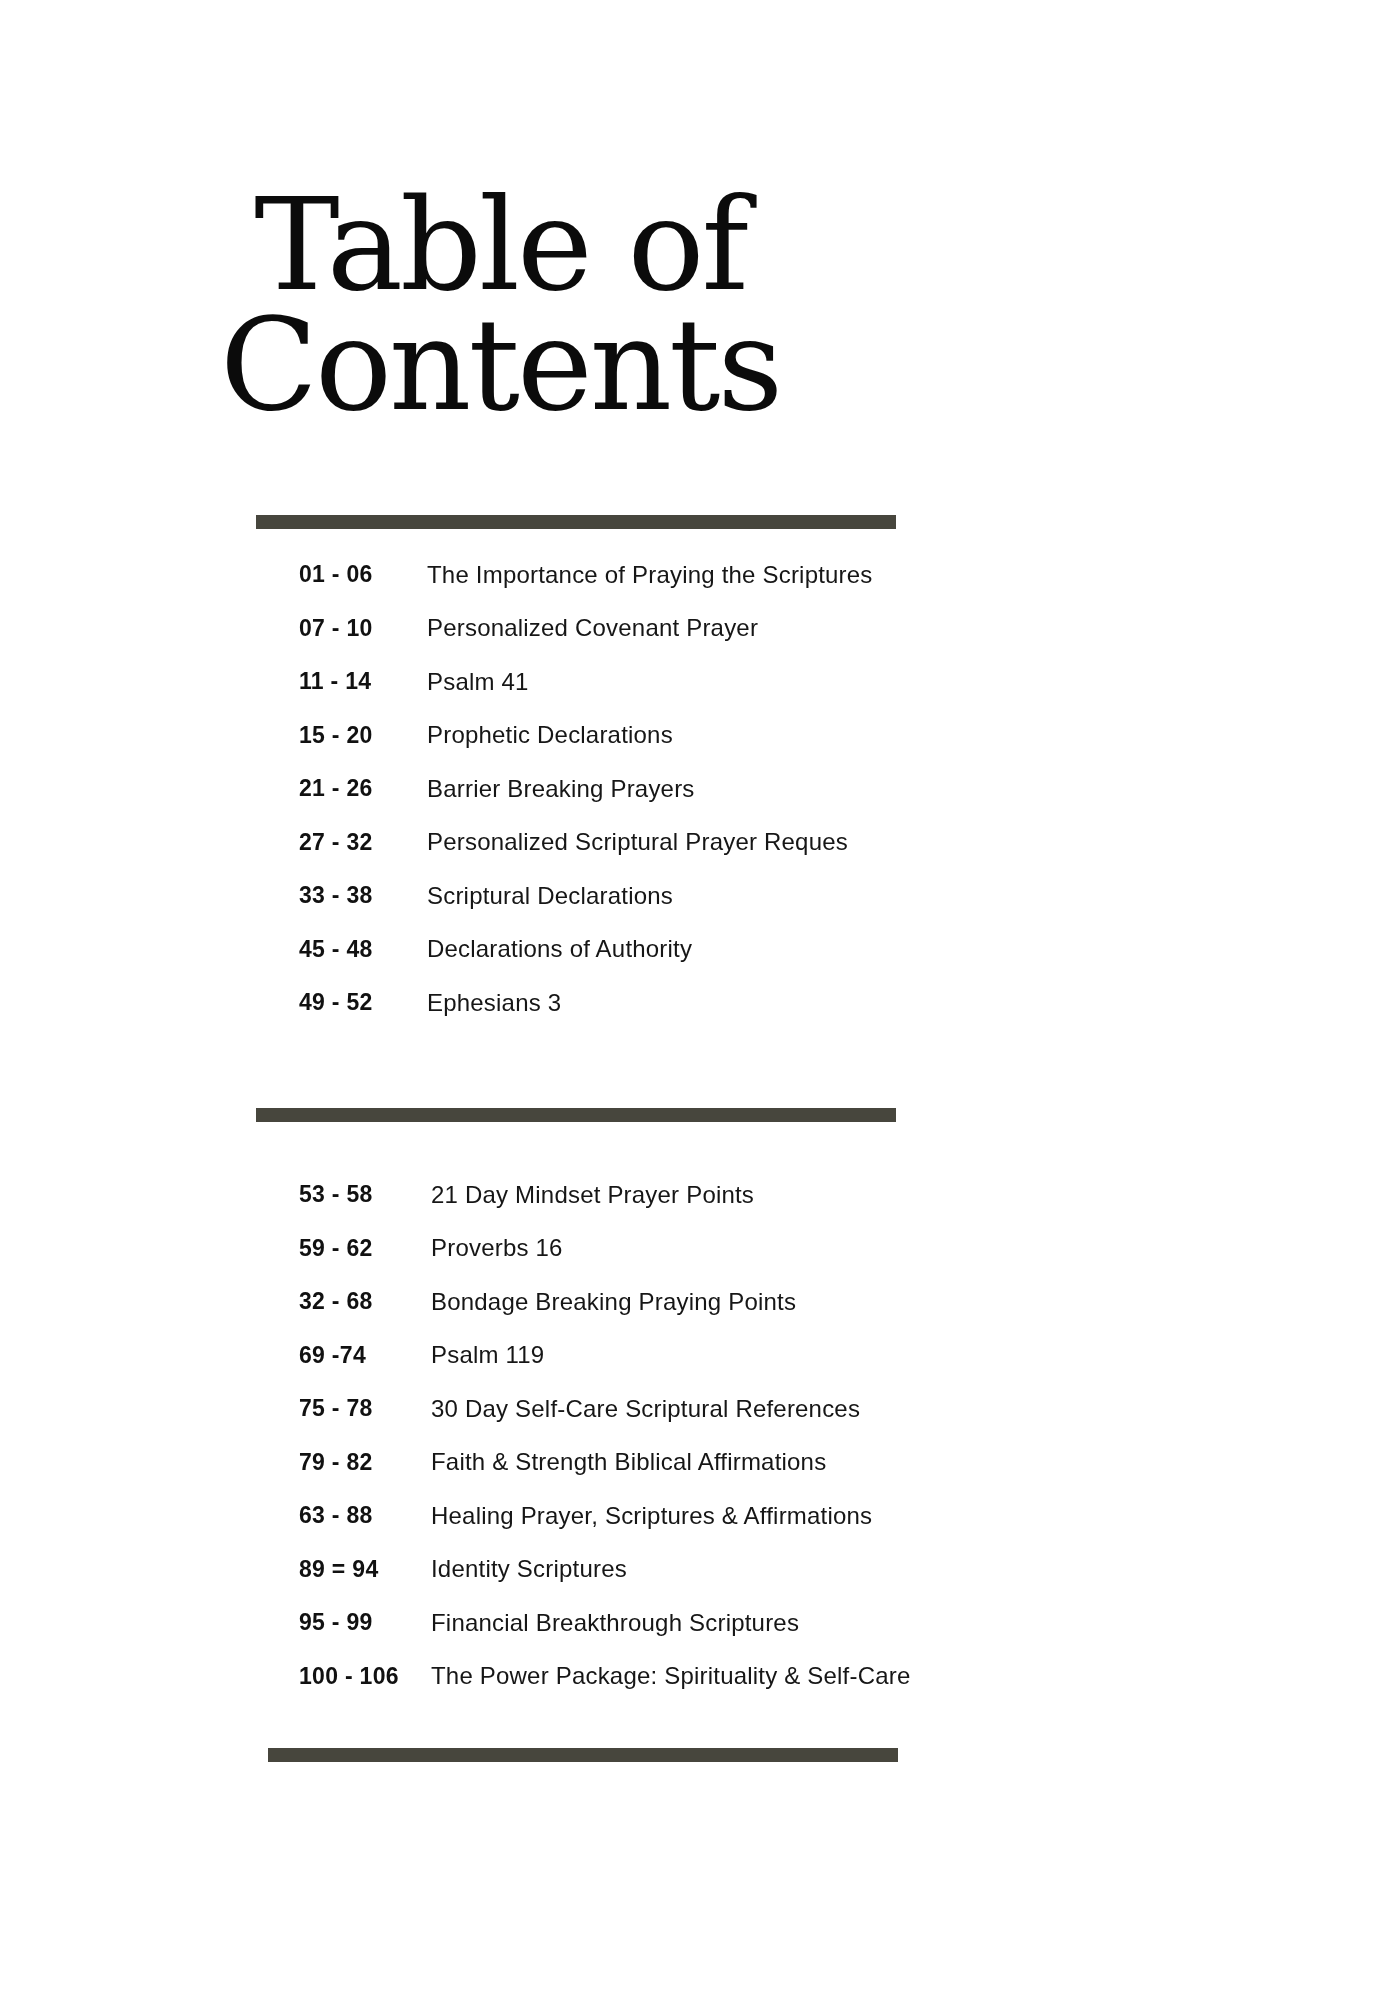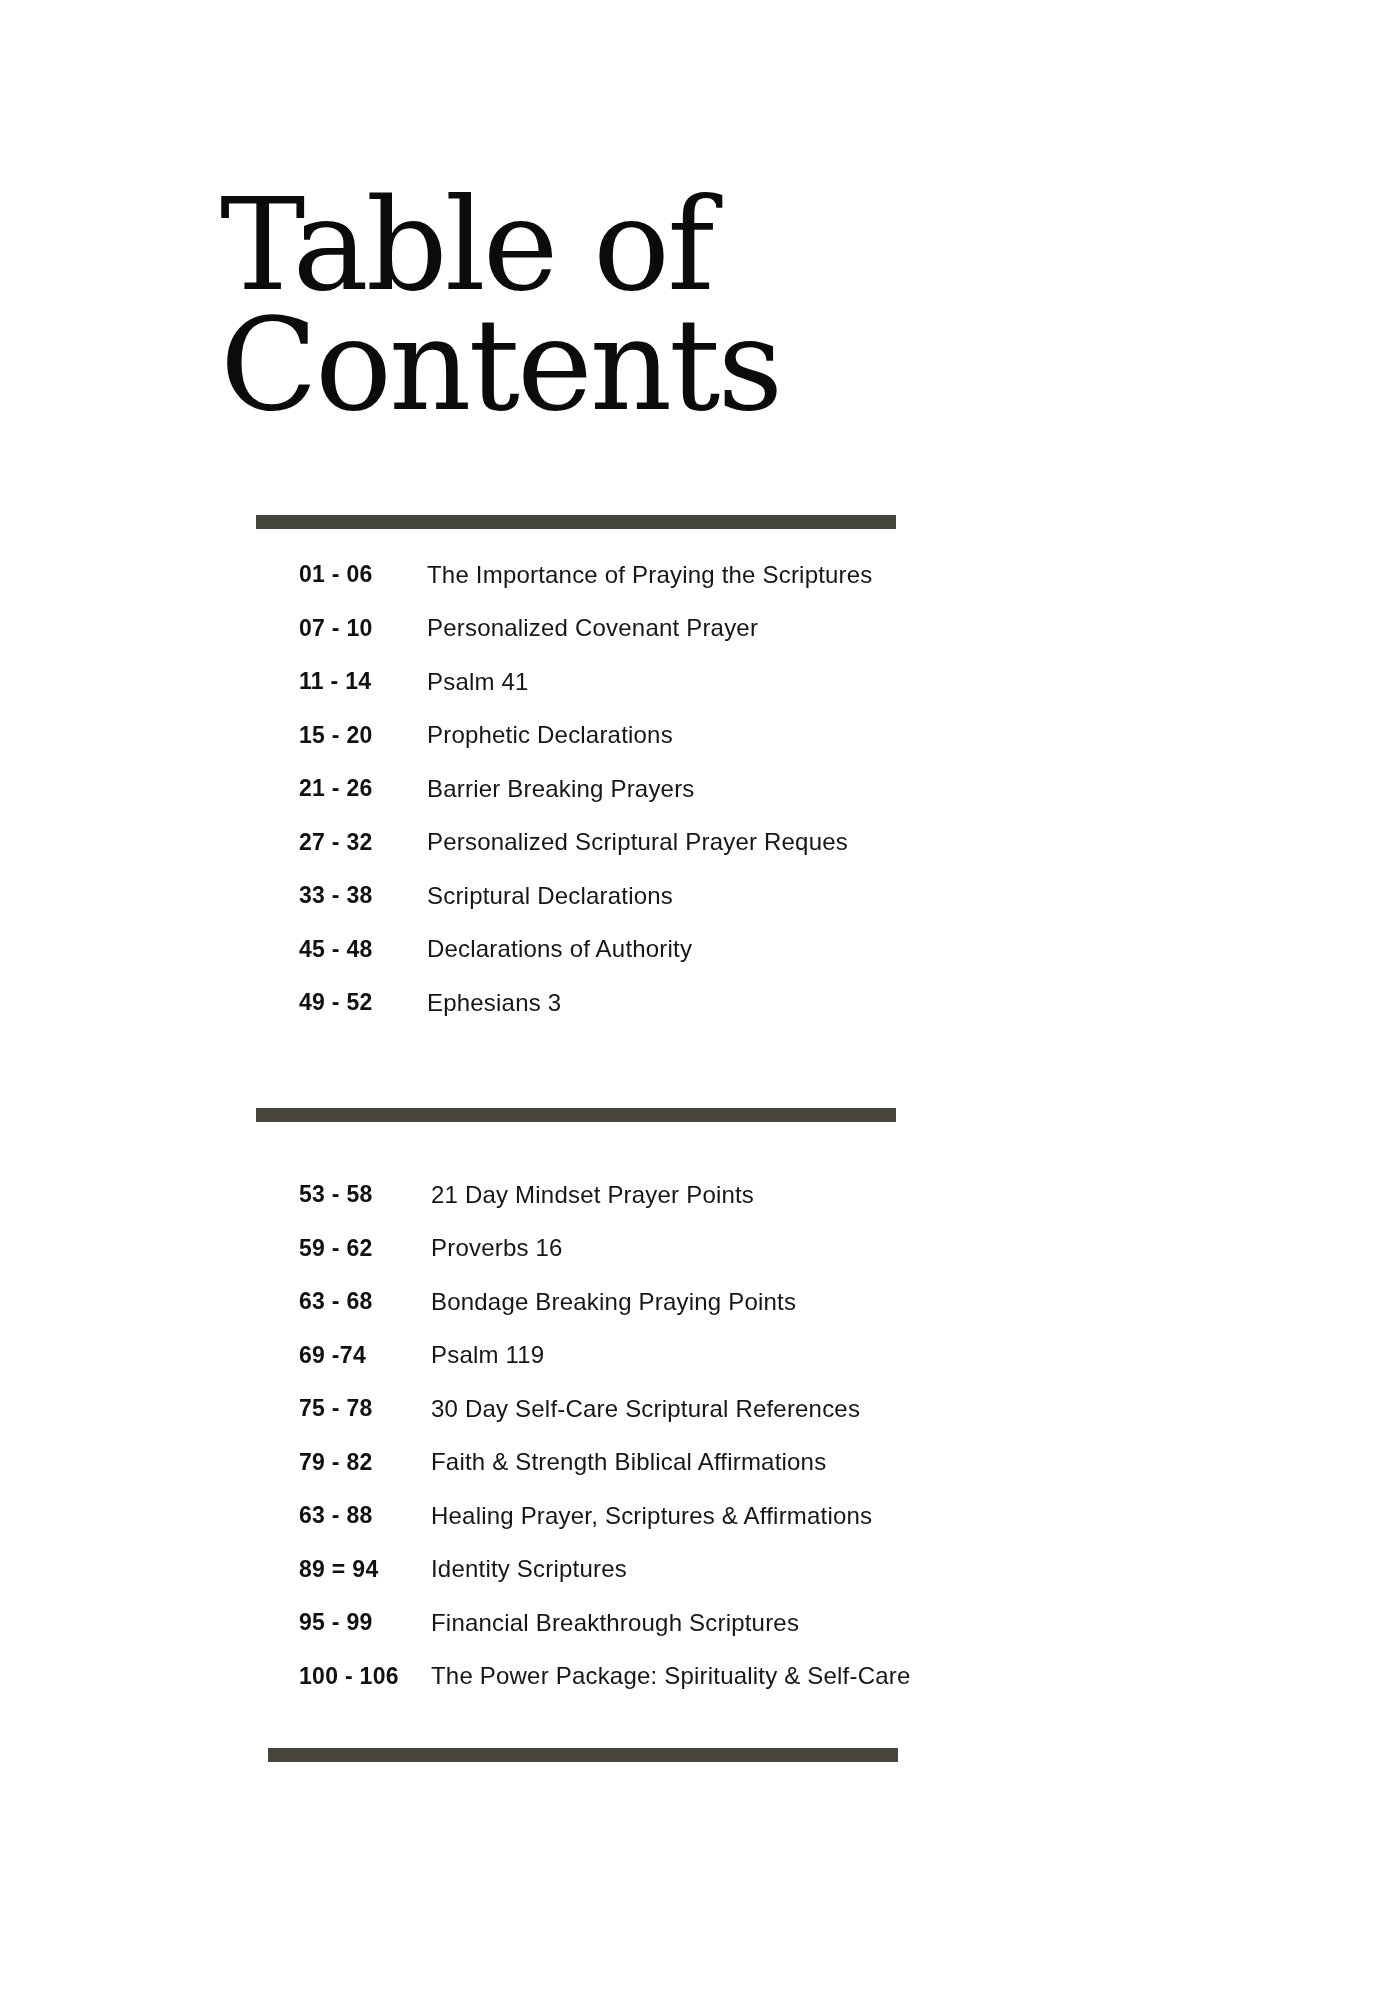--- a/index.html
+++ b/index.html
@@ -19,20 +19,21 @@
   .title {
     position: absolute;
     left: 220px;
     top: 185px;
     font-family: "DejaVu Serif", serif;
     font-weight: 400;
     font-size: 128px;
     line-height: 120px;
     letter-spacing: -3px;
     color: #0b0b0b;
+    text-align: center;
   }
   .rule {
     position: absolute;
     left: 256px;
     width: 640px;
     height: 14px;
     background: #47463d;
   }
   .rule-1 { top: 515px; }
   .rule-2 { top: 1108px; }
@@ -125,21 +126,21 @@
   <div class="section section-2">
       <div class="toc-row">
         <span class="page-range">53 - 58</span>
         <span class="entry-title">21 Day Mindset Prayer Points</span>
       </div>
       <div class="toc-row">
         <span class="page-range">59 - 62</span>
         <span class="entry-title">Proverbs 16</span>
       </div>
       <div class="toc-row">
-        <span class="page-range">63 - 68</span>
+        <span class="page-range">32 - 68</span>
         <span class="entry-title">Bondage Breaking Praying Points</span>
       </div>
       <div class="toc-row">
         <span class="page-range">69 -74</span>
         <span class="entry-title">Psalm 119</span>
       </div>
       <div class="toc-row">
         <span class="page-range">75 - 78</span>
         <span class="entry-title">30 Day Self-Care Scriptural References</span>
       </div>

